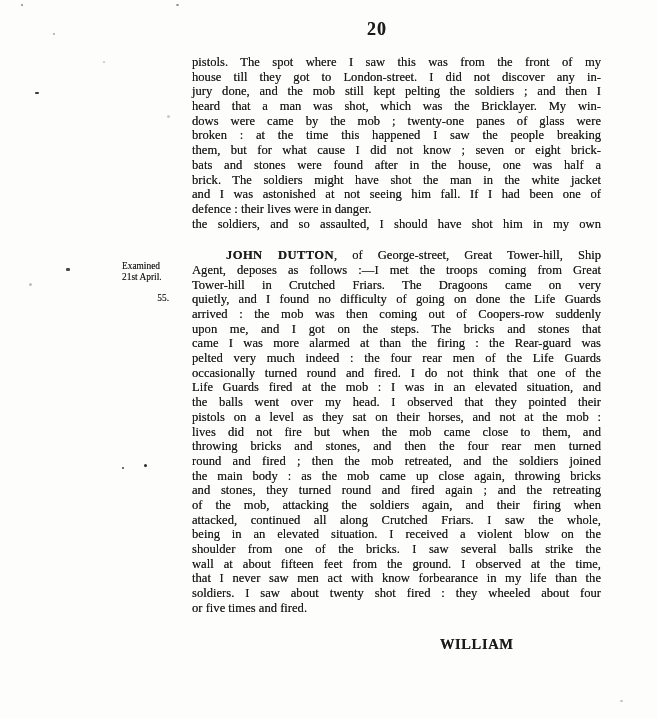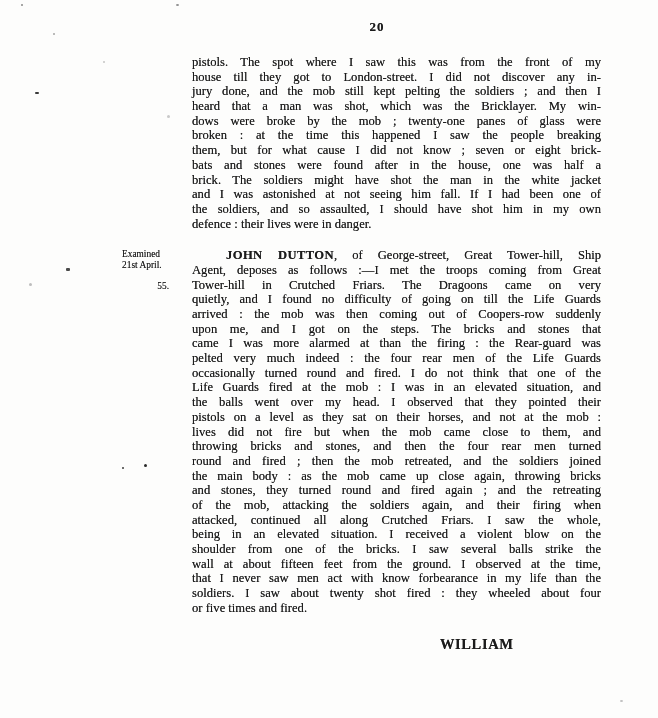--- a/index.html
+++ b/index.html
@@ -16,21 +16,21 @@
     overflow: hidden;
     font-family: "Liberation Serif", "DejaVu Serif", serif;
     color: #1b1b1b;
   }
   .page-number {
     position: absolute;
     top: 19px;
     left: 181px;
     width: 392px;
     text-align: center;
-    font-size: 13px;
+    font-size: 18px;
     font-weight: bold;
     letter-spacing: 1px;
     text-shadow: 0 0 0.4px rgba(20,20,20,0.65);
   }
   .text-block {
     position: absolute;
     left: 192px;
     top: 55px;
     width: 409px;
     font-size: 12.6px;
@@ -48,21 +48,21 @@
     text-align-last: left;
   }
   .tline-indent { text-indent: 34px; }
   .lead-caps {
     font-weight: bold;
     letter-spacing: 0.4px;
   }
   .margin-note {
     position: absolute;
     left: 122px;
-    top: 249px;
+    top: 261px;
     width: 54px;
     font-size: 9.4px;
     line-height: 10.6px;
     text-align: left;
     text-shadow: 0 0 0.3px rgba(20,20,20,0.6);
   }
   .margin-note-ref {
     margin-top: 11px;
     text-align: right;
     padding-right: 7px;
@@ -95,34 +95,34 @@
     <div>21st April.</div>
     <div class="margin-note-ref">55.</div>
   </div>
 
   <div class="text-block">
     <div class="paragraph para-1">
         <div class="tline">pistols. The spot where I saw this was from the front of my</div>
         <div class="tline">house till they got to London-street. I did not discover any in-</div>
         <div class="tline">jury done, and the mob still kept pelting the soldiers ; and then I</div>
         <div class="tline">heard that a man was shot, which was the Bricklayer. My win-</div>
-        <div class="tline">dows were broke by the mob ; twenty-one panes of glass were</div>
+        <div class="tline">dows were came by the mob ; twenty-one panes of glass were</div>
         <div class="tline">broken : at the time this happened I saw the people breaking</div>
         <div class="tline">them, but for what cause I did not know ; seven or eight brick-</div>
         <div class="tline">bats and stones were found after in the house, one was half a</div>
         <div class="tline">brick. The soldiers might have shot the man in the white jacket</div>
         <div class="tline">and I was astonished at not seeing him fall. If I had been one of</div>
+        <div class="tline tline-end">defence : their lives were in danger.</div>
         <div class="tline">the soldiers, and so assaulted, I should have shot him in my own</div>
-        <div class="tline tline-end">defence : their lives were in danger.</div>
       </div>
     <div class="paragraph para-2">
         <div class="tline tline-indent"><span class="lead-caps">JOHN DUTTON</span>, of George-street, Great Tower-hill, Ship</div>
         <div class="tline">Agent, deposes as follows :—I met the troops coming from Great</div>
         <div class="tline">Tower-hill in Crutched Friars. The Dragoons came on very</div>
-        <div class="tline">quietly, and I found no difficulty of going on till the Life Guards</div>
+        <div class="tline">quietly, and I found no difficulty of going on done the Life Guards</div>
         <div class="tline">arrived : the mob was then coming out of Coopers-row suddenly</div>
         <div class="tline">upon me, and I got on the steps. The bricks and stones that</div>
         <div class="tline">came I was more alarmed at than the firing : the Rear-guard was</div>
         <div class="tline">pelted very much indeed : the four rear men of the Life Guards</div>
         <div class="tline">occasionally turned round and fired. I do not think that one of the</div>
         <div class="tline">Life Guards fired at the mob : I was in an elevated situation, and</div>
         <div class="tline">the balls went over my head. I observed that they pointed their</div>
         <div class="tline">pistols on a level as they sat on their horses, and not at the mob :</div>
         <div class="tline">lives did not fire but when the mob came close to them, and</div>
         <div class="tline">throwing bricks and stones, and then the four rear men turned</div>

